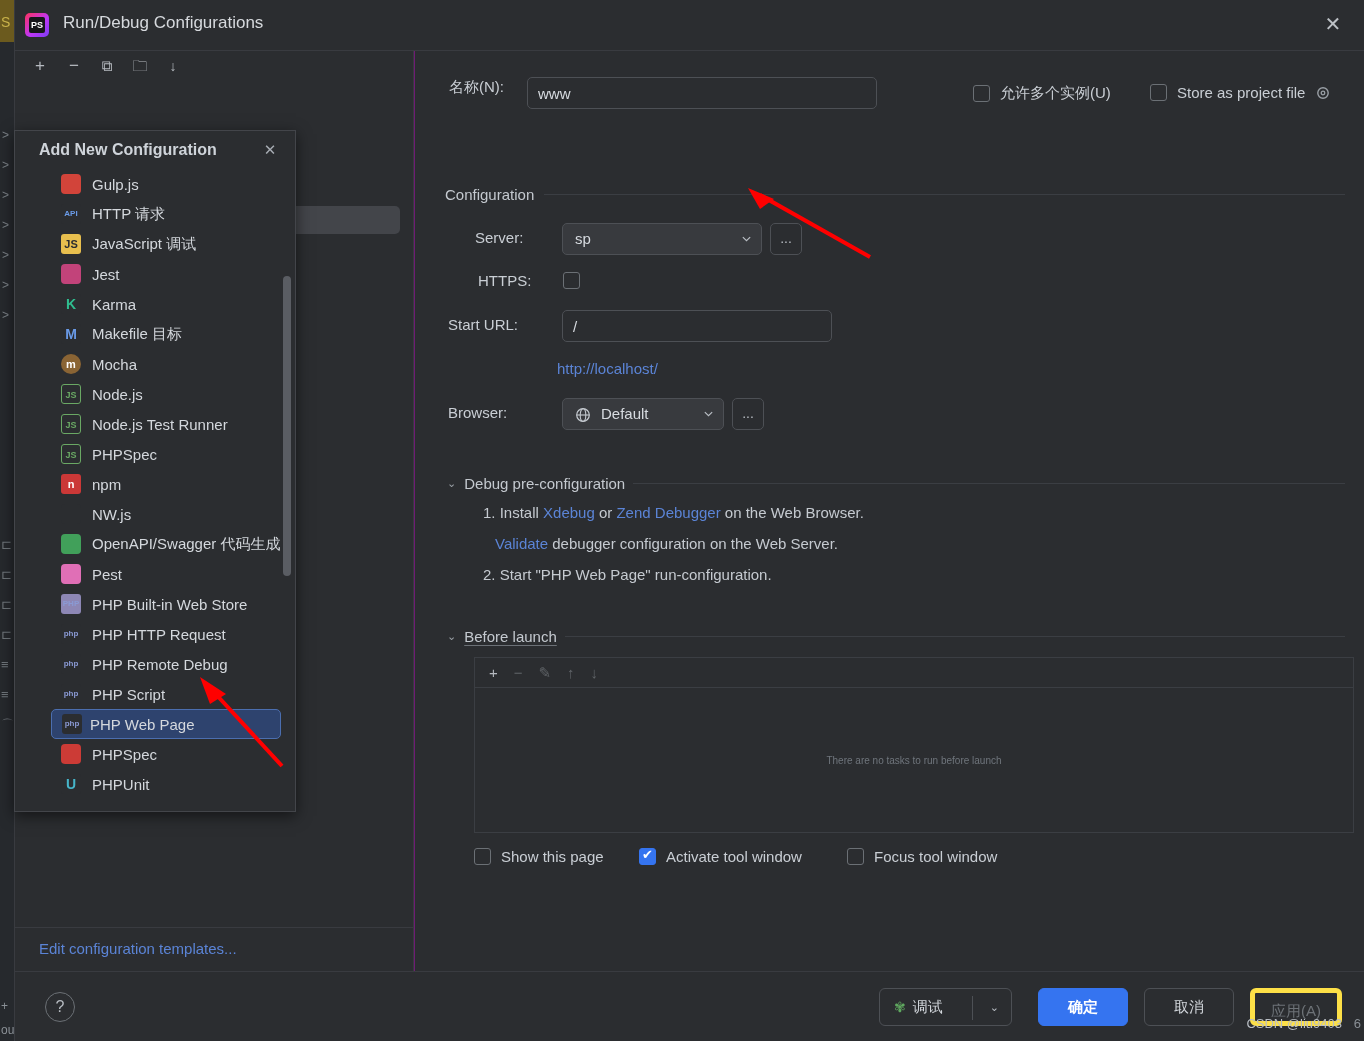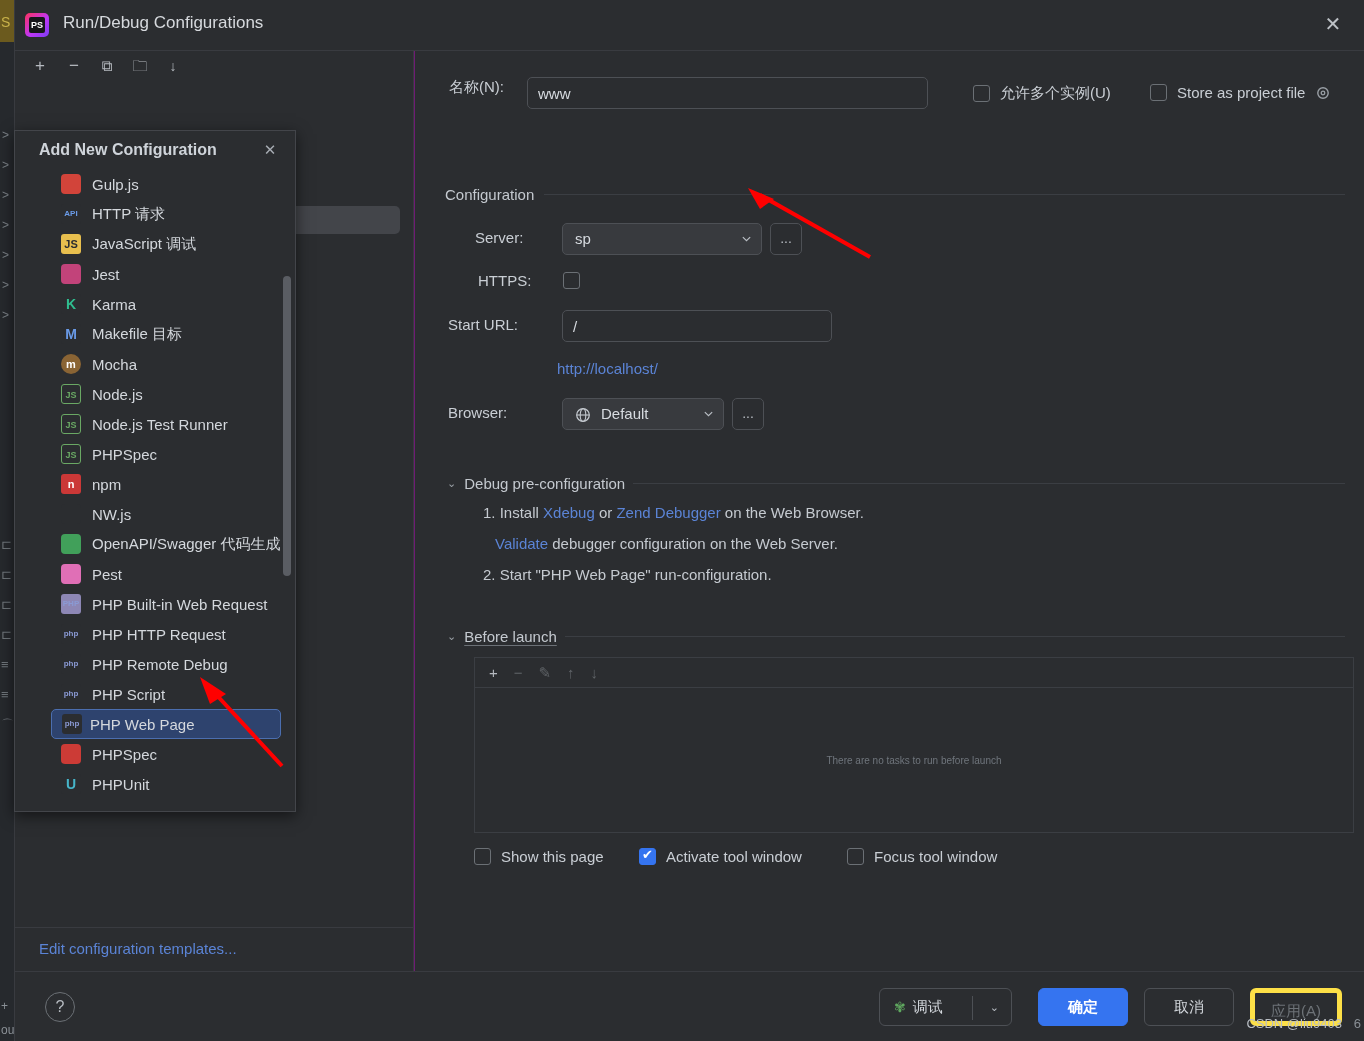--- a/index.html
+++ b/index.html
@@ -250,21 +250,21 @@
             <div class="pl-item">
               <span class="ico ic" style="background: rgb(65, 160, 90); border-radius: 4px;"></span>
               <span class="lbl">OpenAPI/Swagger 代码生成</span>
             </div>
             <div class="pl-item">
               <span class="ico ic" style="background: rgb(224, 111, 182); border-radius: 4px;"></span>
               <span class="lbl">Pest</span>
             </div>
             <div class="pl-item">
               <span class="ico ic" style="background: rgb(141, 135, 181); color: rgb(138, 154, 212); font-size: 8px;">PHP</span>
-              <span class="lbl">PHP Built-in Web Request</span>
+              <span class="lbl">PHP Built-in Web Store</span>
             </div>
             <div class="pl-item">
               <span class="ico ic" style="background: rgb(43, 45, 48); color: rgb(138, 154, 212); font-size: 8px;">php</span>
               <span class="lbl">PHP HTTP Request</span>
             </div>
             <div class="pl-item">
               <span class="ico ic" style="background: rgb(43, 45, 48); color: rgb(138, 154, 212); font-size: 8px;">php</span>
               <span class="lbl">PHP Remote Debug</span>
             </div>
             <div class="pl-item">
@@ -290,21 +290,21 @@
       <div class="lc-footer">
         <a>Edit configuration templates...</a>
       </div>
     </div>
 
     <div class="rightcol">
 
       <div class="row" style="left:34px; top:27px;">
         <div class="lbl-n">名称(N):</div>
       </div>
-      <input class="txtfield" style="position: absolute; left: 112px; top: 26px; width: 401px;" value="www">
+      <input class="txtfield" style="position: absolute; left: 112px; top: 26px; width: 350px;" value="www">
 
       <div class="row" style="left:558px; top:33px; gap:10px;">
         <div class="cbx"></div>
         <div class="lbl-n">允许多个实例(U)</div>
       </div>
 
       <div class="row" style="left:735px; top:33px; gap:10px;">
         <div class="cbx"></div>
         <div class="lbl-n">Store as project file</div>
         <svg width="16" height="16" viewBox="0 0 16 16">

